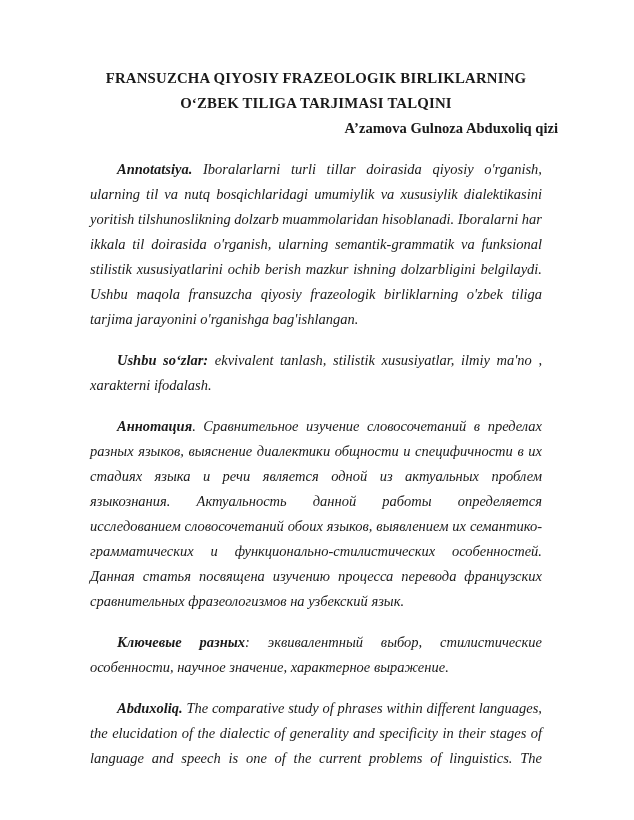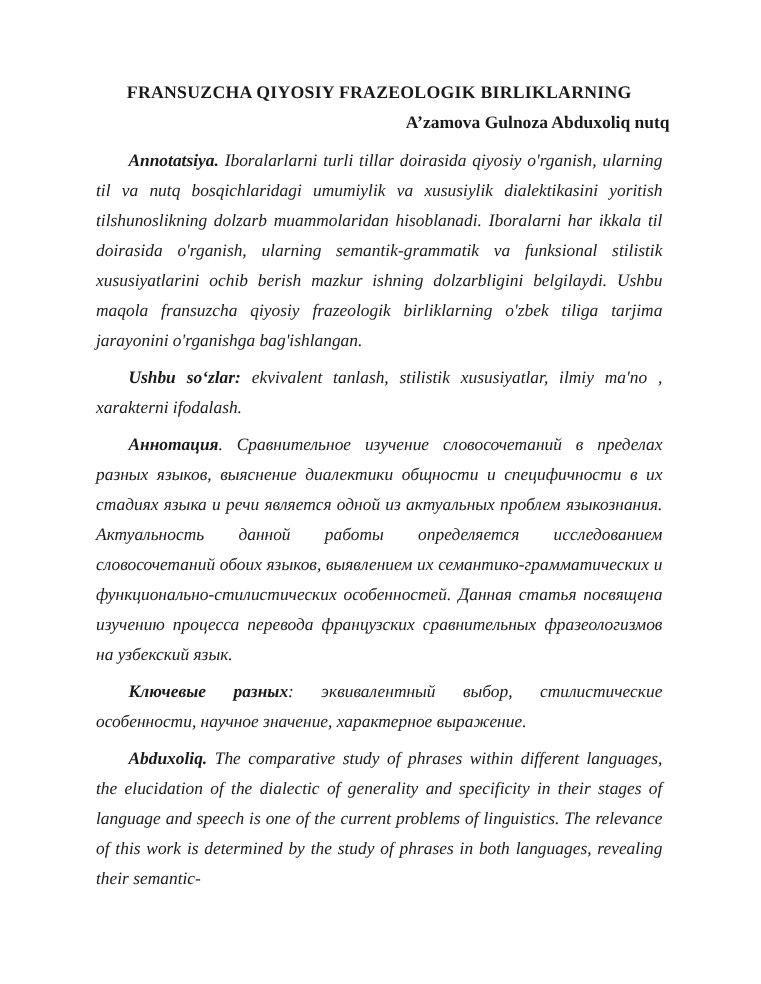--- a/index.html
+++ b/index.html
@@ -26,21 +26,21 @@
     line-height: 25px;
     letter-spacing: 0.2px;
   }
   .byline-line {
     text-align: right;
     font-weight: bold;
     font-size: 14.6px;
     line-height: 25px;
   }
   p.para {
-    margin: 6px;
+    margin: 16px;
     text-align: justify;
     font-style: italic;
     font-size: 14.5px;
     line-height: 25px;
     text-indent: 27px;
   }
   p.para .lead {
     font-weight: bold;
   }
   .footer {
@@ -63,22 +63,23 @@
     color: #7030A0;
   }
 </style>
 </head>
 <body>
 
 <div class="page">
   <div class="content">
 
     <div class="title-line">FRANSUZCHA QIYOSIY FRAZEOLOGIK BIRLIKLARNING</div>
+    <div class="title-line">O‘ZBEK TILIGA TARJIMASI TALQINI</div>
 
-    <div class="byline-line">A’zamova Gulnoza Abduxoliq nutq</div>
+    <div class="byline-line">A’zamova Gulnoza Abduxoliq qizi</div>
 
     <p class="para"><span class="lead">Annotatsiya.</span><span> Iboralarlarni turli tillar doirasida qiyosiy o'rganish, ularning til va nutq bosqichlaridagi umumiylik va xususiylik dialektikasini yoritish tilshunoslikning dolzarb muammolaridan hisoblanadi. Iboralarni har ikkala til doirasida o'rganish, ularning semantik-grammatik va funksional stilistik xususiyatlarini ochib berish mazkur ishning dolzarbligini belgilaydi. Ushbu maqola fransuzcha qiyosiy frazeologik birliklarning o'zbek tiliga tarjima jarayonini o'rganishga bag'ishlangan.</span></p>
 
     <p class="para"><span class="lead">Ushbu so‘zlar:</span><span> ekvivalent tanlash, stilistik xususiyatlar, ilmiy ma'no , xarakterni ifodalash.</span></p>
 
     <p class="para"><span class="lead">Аннотация</span><span>. Сравнительное изучение словосочетаний в пределах разных языков, выяснение диалектики общности и специфичности в их стадиях языка и речи является одной из актуальных проблем языкознания. Актуальность данной работы определяется исследованием словосочетаний обоих языков, выявлением их семантико-грамматических и функционально-стилистических особенностей. Данная статья посвящена изучению процесса перевода французских сравнительных фразеологизмов на узбекский язык.</span></p>
 
     <p class="para"><span class="lead">Ключевые разных</span><span>: эквивалентный выбор, стилистические особенности, научное значение, характерное выражение.</span></p>
 
     <p class="para"><span class="lead">Abduxoliq.</span><span> The comparative study of phrases within different languages, the elucidation of the dialectic of generality and specificity in their stages of language and speech is one of the current problems of linguistics. The relevance of this work is determined by the study of phrases in both languages, revealing their semantic-</span></p>

